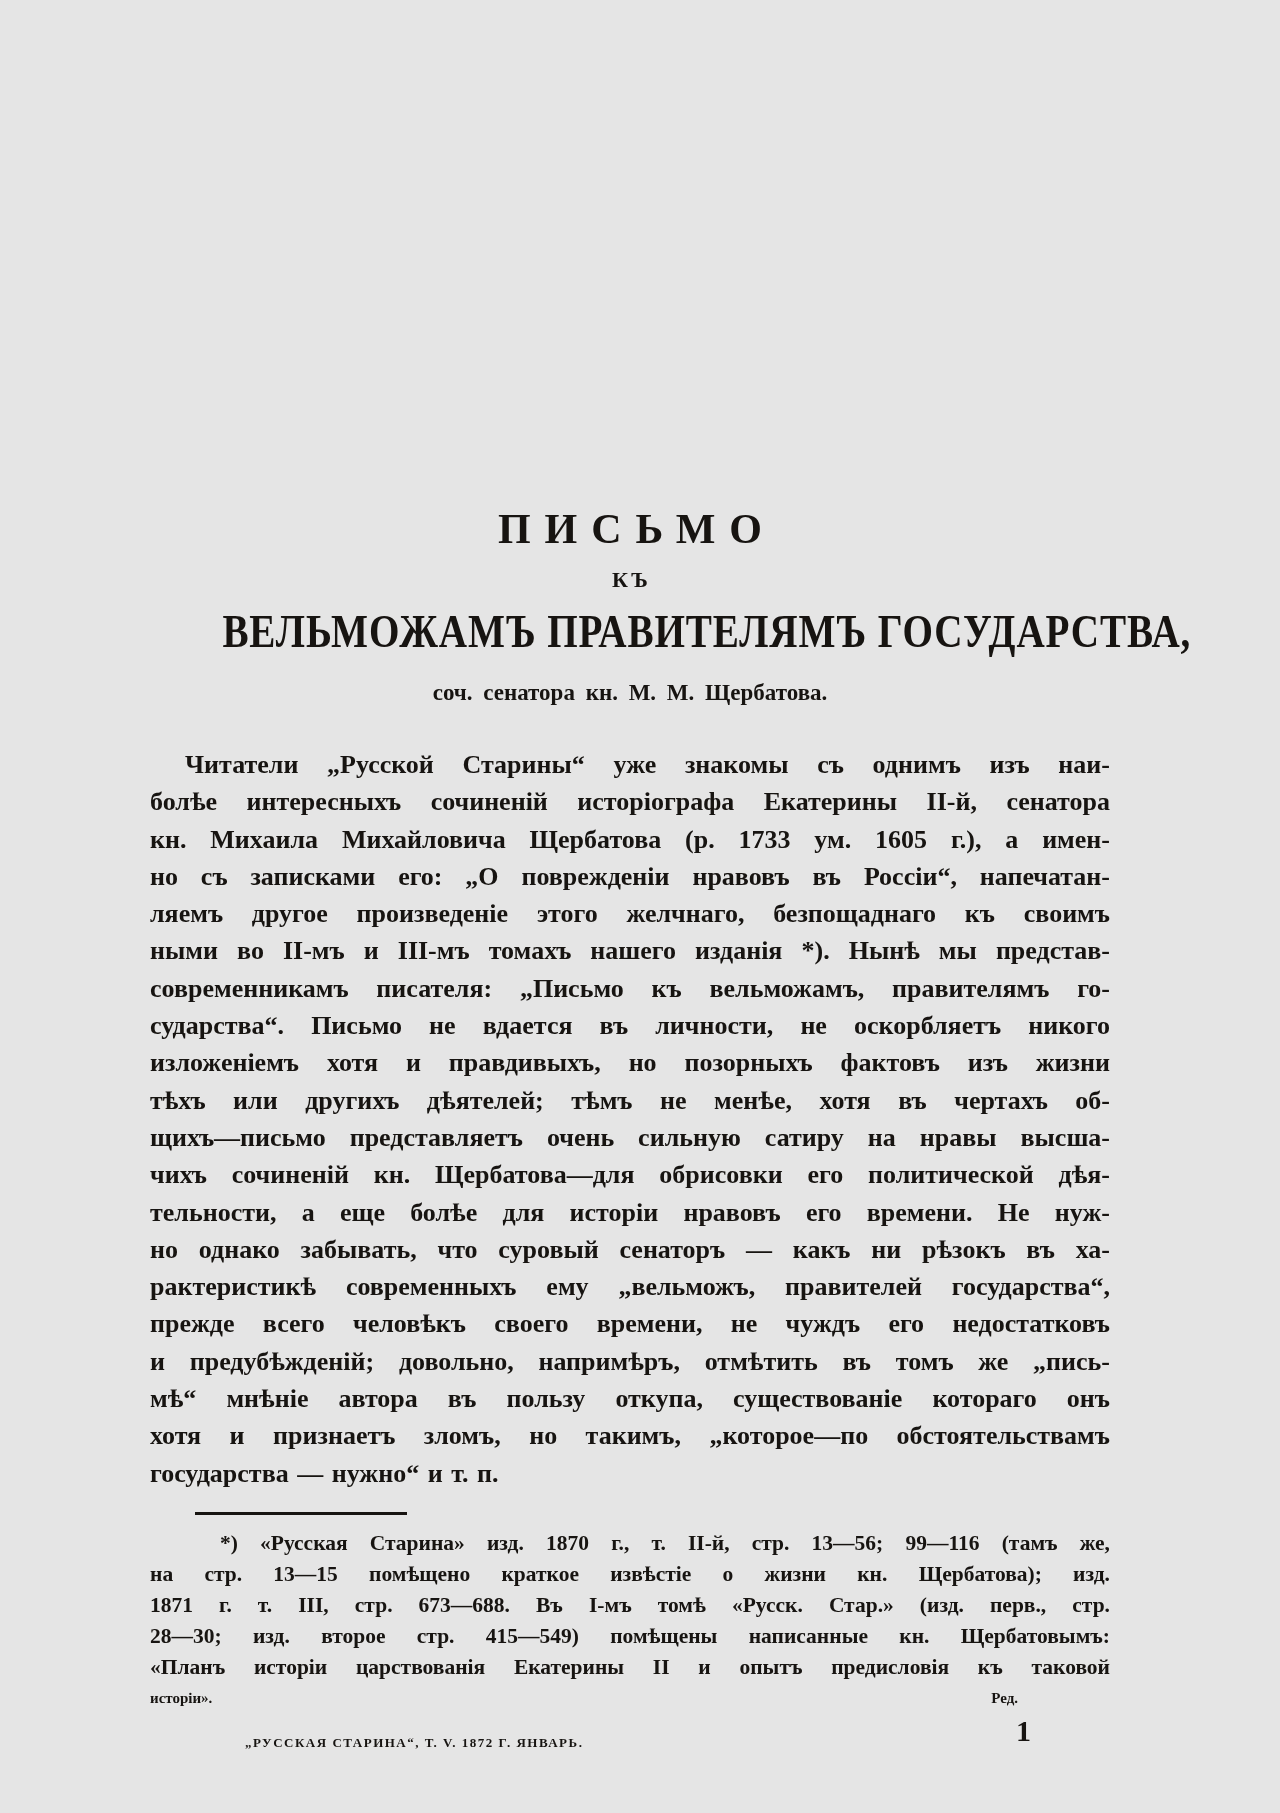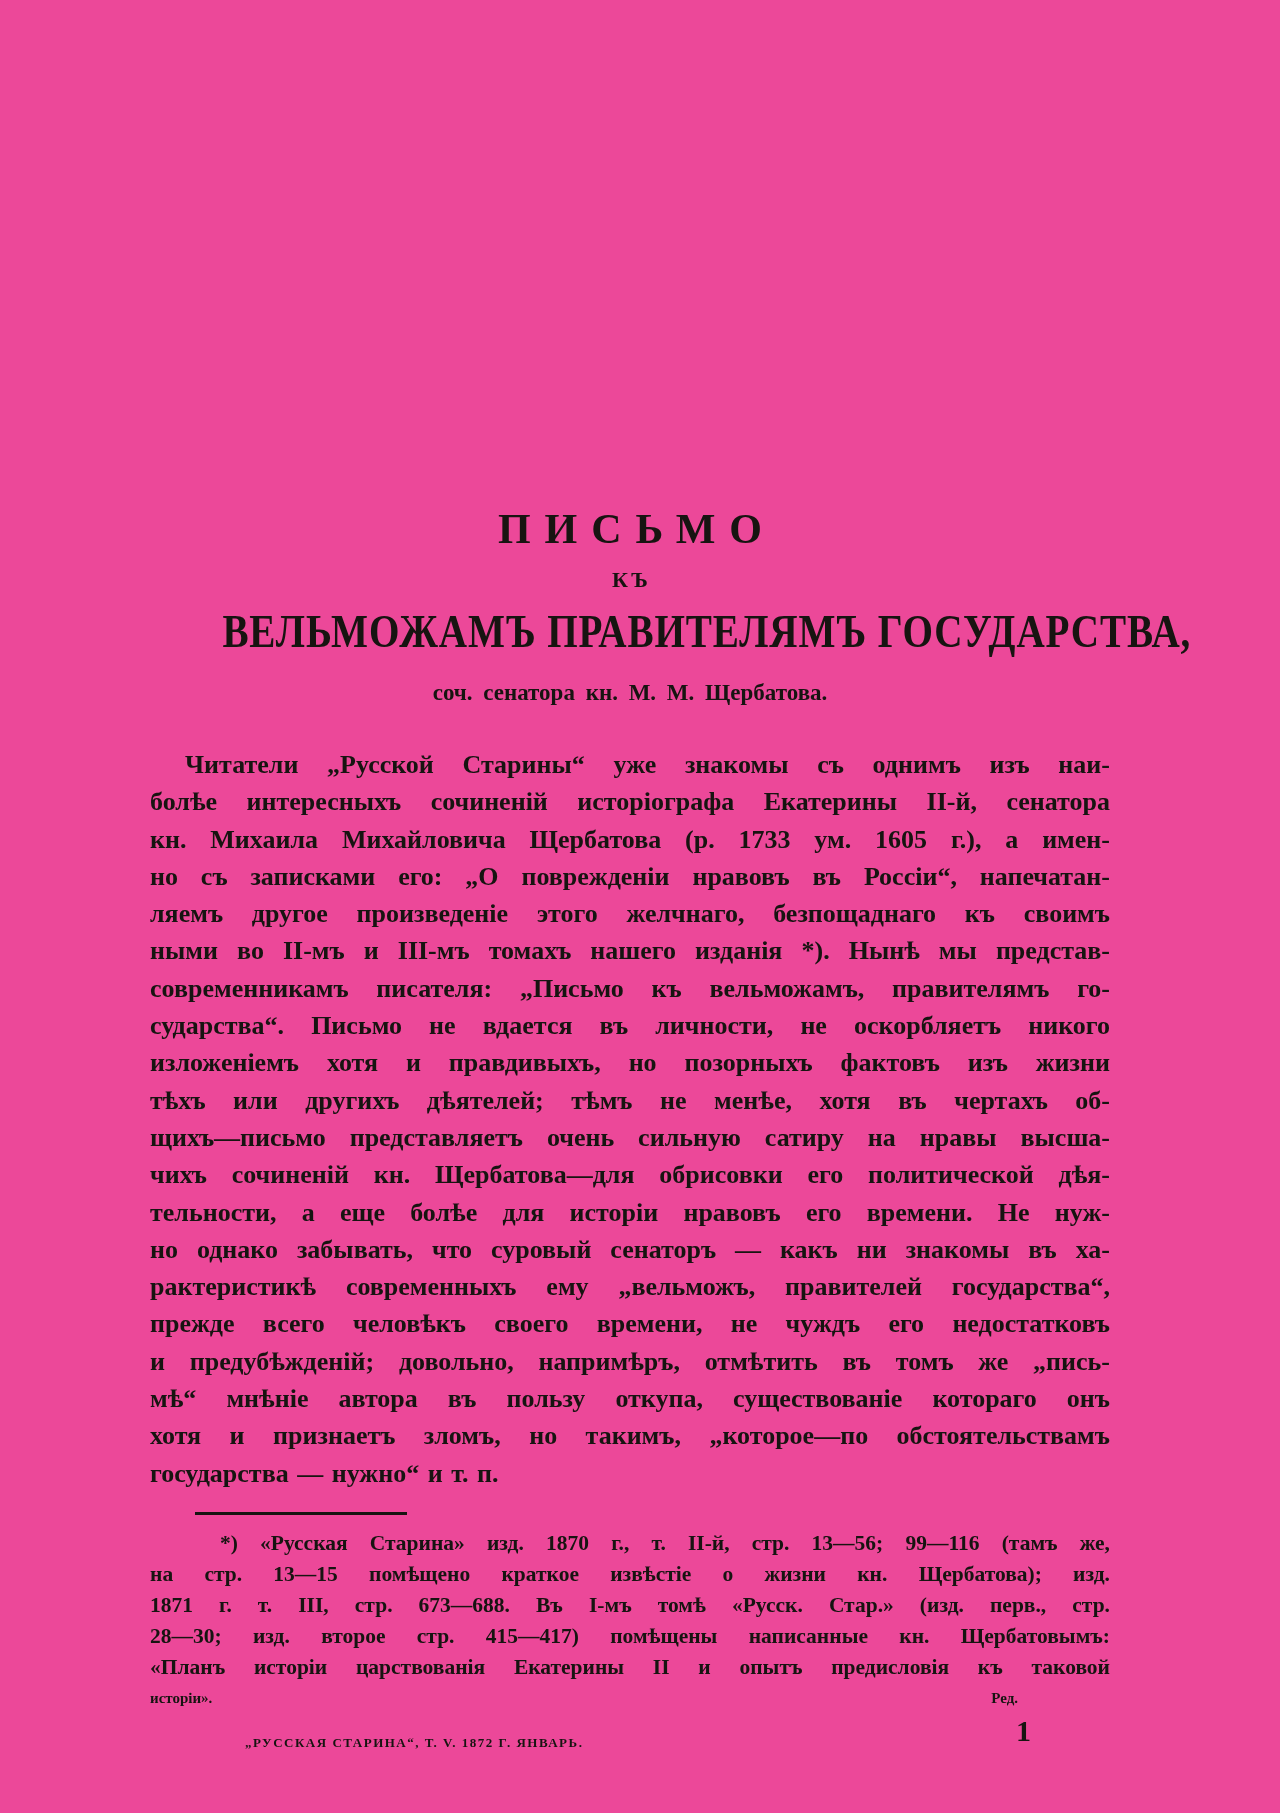--- a/index.html
+++ b/index.html
@@ -4,21 +4,21 @@
 <style>
   html, body {
     margin: 0;
     padding: 0;
     background: #ffffff;
   }
   .page {
     position: relative;
     width: 1280px;
     height: 1813px;
-    background: #ec4899;
+    background: #e5e5e5;
     overflow: hidden;
     font-family: "Liberation Serif", "DejaVu Serif", serif;
     color: #171411;
   }
   .text-block {
     position: absolute;
     left: 150px;
     top: 0;
     width: 960px;
     height: 1813px;
@@ -179,37 +179,37 @@
         <div class="body-line">но съ записками его: „О поврежденіи нравовъ въ Россіи“, напечатан-</div>
         <div class="body-line">ляемъ другое произведеніе этого желчнаго, безпощаднаго къ своимъ</div>
         <div class="body-line">ными во II-мъ и III-мъ томахъ нашего изданія *). Нынѣ мы представ-</div>
         <div class="body-line">современникамъ писателя: „Письмо къ вельможамъ, правителямъ го-</div>
         <div class="body-line">сударства“. Письмо не вдается въ личности, не оскорбляетъ никого</div>
         <div class="body-line">изложеніемъ хотя и правдивыхъ, но позорныхъ фактовъ изъ жизни</div>
         <div class="body-line">тѣхъ или другихъ дѣятелей; тѣмъ не менѣе, хотя въ чертахъ об-</div>
         <div class="body-line">щихъ—письмо представляетъ очень сильную сатиру на нравы высша-</div>
         <div class="body-line">чихъ сочиненій кн. Щербатова—для обрисовки его политической дѣя-</div>
         <div class="body-line">тельности, а еще болѣе для исторіи нравовъ его времени. Не нуж-</div>
-        <div class="body-line">но однако забывать, что суровый сенаторъ — какъ ни знакомы въ ха-</div>
+        <div class="body-line">но однако забывать, что суровый сенаторъ — какъ ни рѣзокъ въ ха-</div>
         <div class="body-line">рактеристикѣ современныхъ ему „вельможъ, правителей государства“,</div>
         <div class="body-line">прежде всего человѣкъ своего времени, не чуждъ его недостатковъ</div>
         <div class="body-line">и предубѣжденій; довольно, напримѣръ, отмѣтить въ томъ же „пись-</div>
         <div class="body-line">мѣ“ мнѣніе автора въ пользу откупа, существованіе котораго онъ</div>
         <div class="body-line">хотя и признаетъ зломъ, но такимъ, „которое—по обстоятельствамъ</div>
         <div class="body-line">государства — нужно“ и т. п.</div>
       </div>
 
     <div class="fn-rule"></div>
 
     <div class="footnote">
       <div>
           <div class="fn-line">*) «Русская Старина» изд. 1870 г., т. II-й, стр. 13—56; 99—116 (тамъ же,</div>
           <div class="fn-line">на стр. 13—15 помѣщено краткое извѣстіе о жизни кн. Щербатова); изд.</div>
           <div class="fn-line">1871 г. т. III, стр. 673—688. Въ I-мъ томѣ «Русск. Стар.» (изд. перв., стр.</div>
-          <div class="fn-line">28—30; изд. второе стр. 415—417) помѣщены написанные кн. Щербатовымъ:</div>
+          <div class="fn-line">28—30; изд. второе стр. 415—549) помѣщены написанные кн. Щербатовымъ:</div>
           <div class="fn-line">«Планъ исторіи царствованія Екатерины II и опытъ предисловія къ таковой</div>
         </div>
       <div class="fn-last-row">
         <span>исторіи».</span>
         <span class="fn-signature">Ред.</span>
       </div>
     </div>
 
     <div class="footer-journal">„РУССКАЯ СТАРИНА“, Т. V. 1872 Г. ЯНВАРЬ.</div>
 

